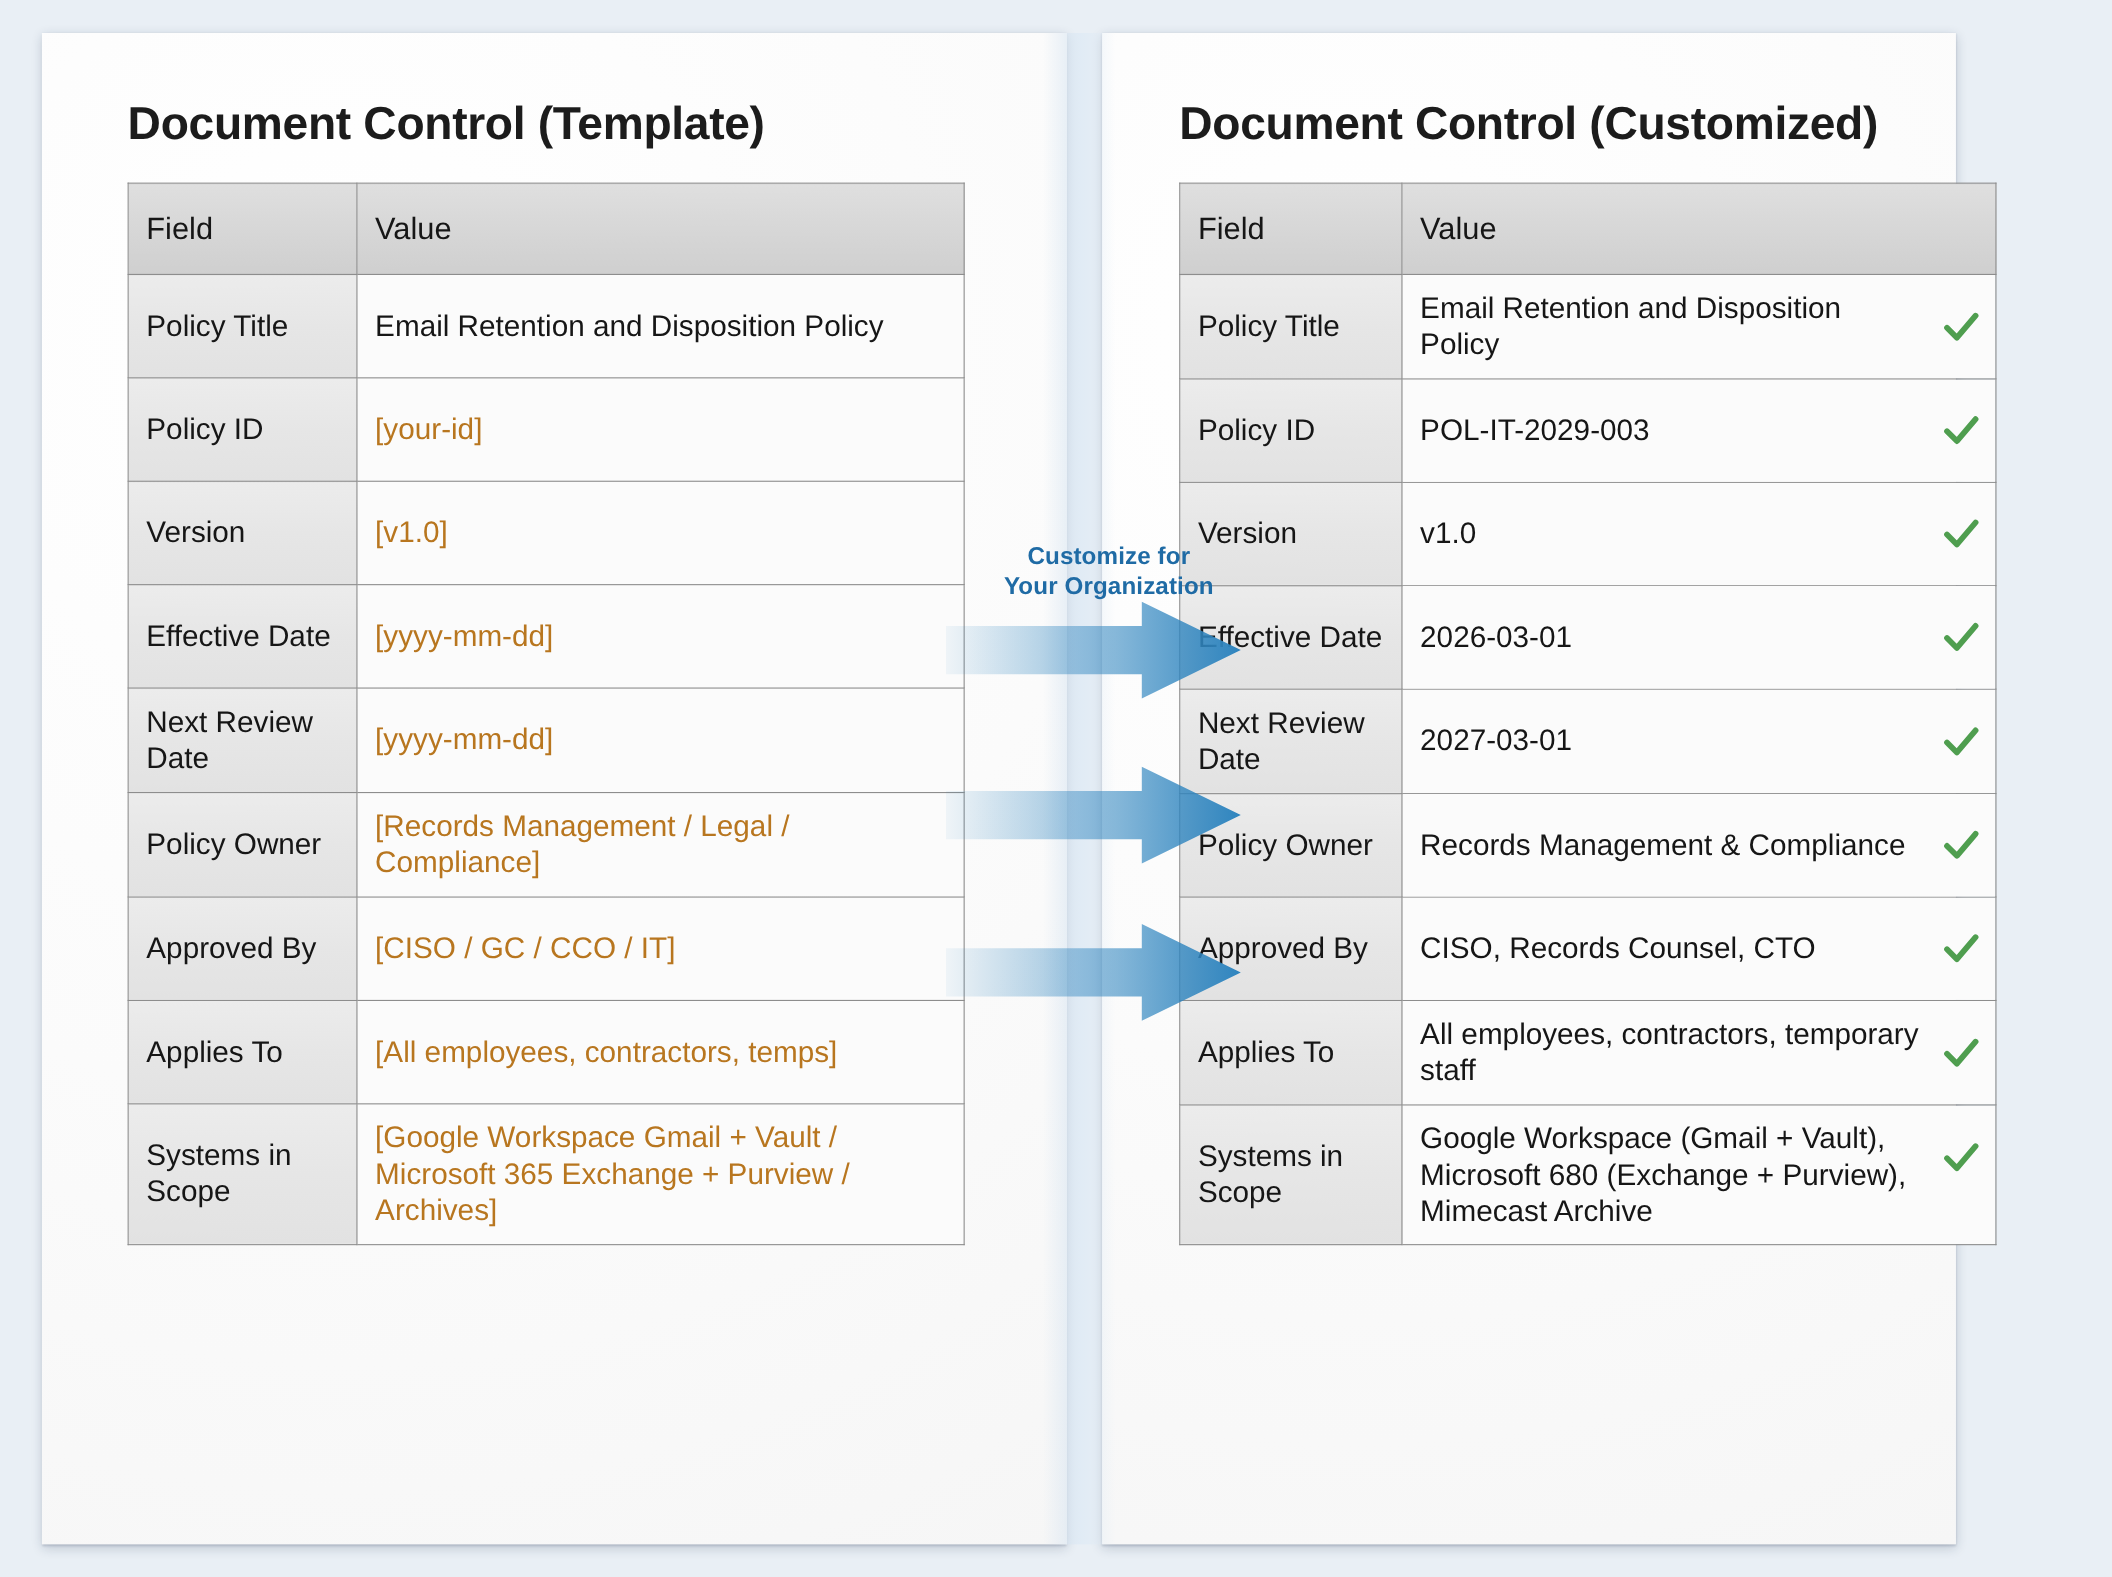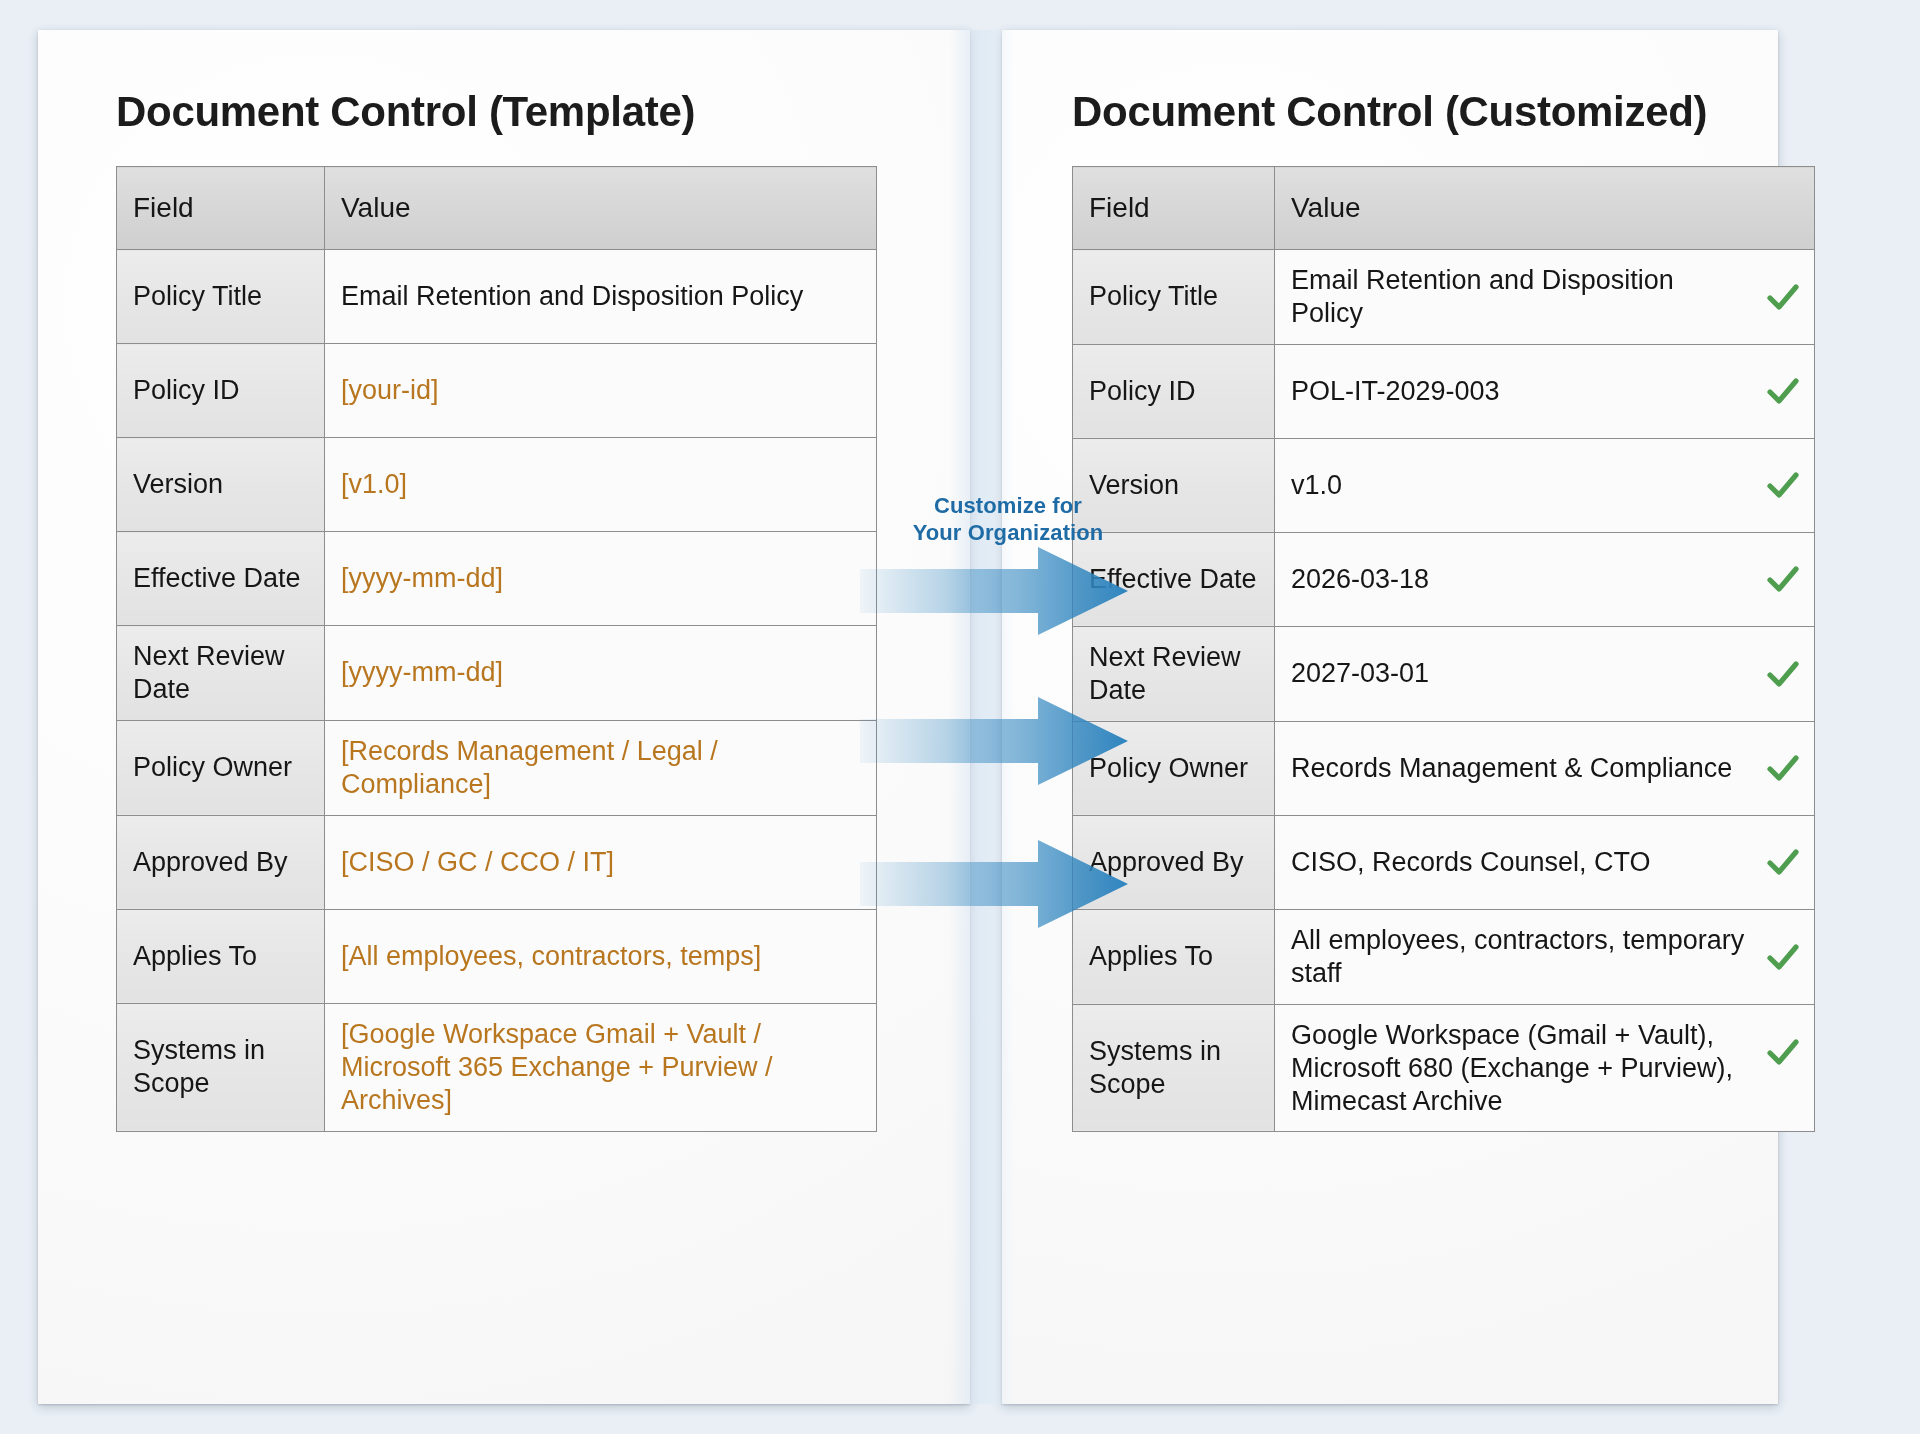--- a/index.html
+++ b/index.html
@@ -270,21 +270,21 @@
               <span class="check">
                 <svg viewBox="0 0 34 34">
                     <path d="M4 18 L13 27 L30 7" fill="none" stroke="#4f9e4f" stroke-width="5.2" stroke-linecap="round" stroke-linejoin="round"></path>
                   </svg>
               </span>
             </td>
           </tr>
           <tr>
             <td class="fld">Effective Date</td>
             <td class="val withcheck">
-              <span>2026-03-18</span>
+              <span>2026-03-01</span>
               <span class="check">
                 <svg viewBox="0 0 34 34">
                     <path d="M4 18 L13 27 L30 7" fill="none" stroke="#4f9e4f" stroke-width="5.2" stroke-linecap="round" stroke-linejoin="round"></path>
                   </svg>
               </span>
             </td>
           </tr>
           <tr>
             <td class="fld">Next Review Date</td>
             <td class="val withcheck">

